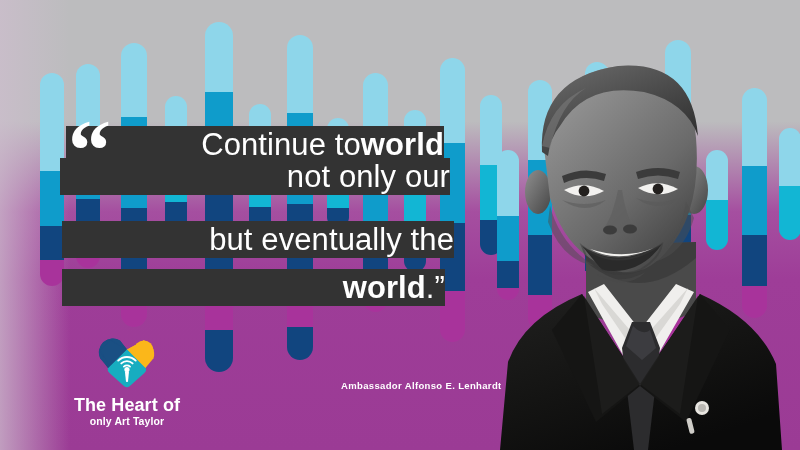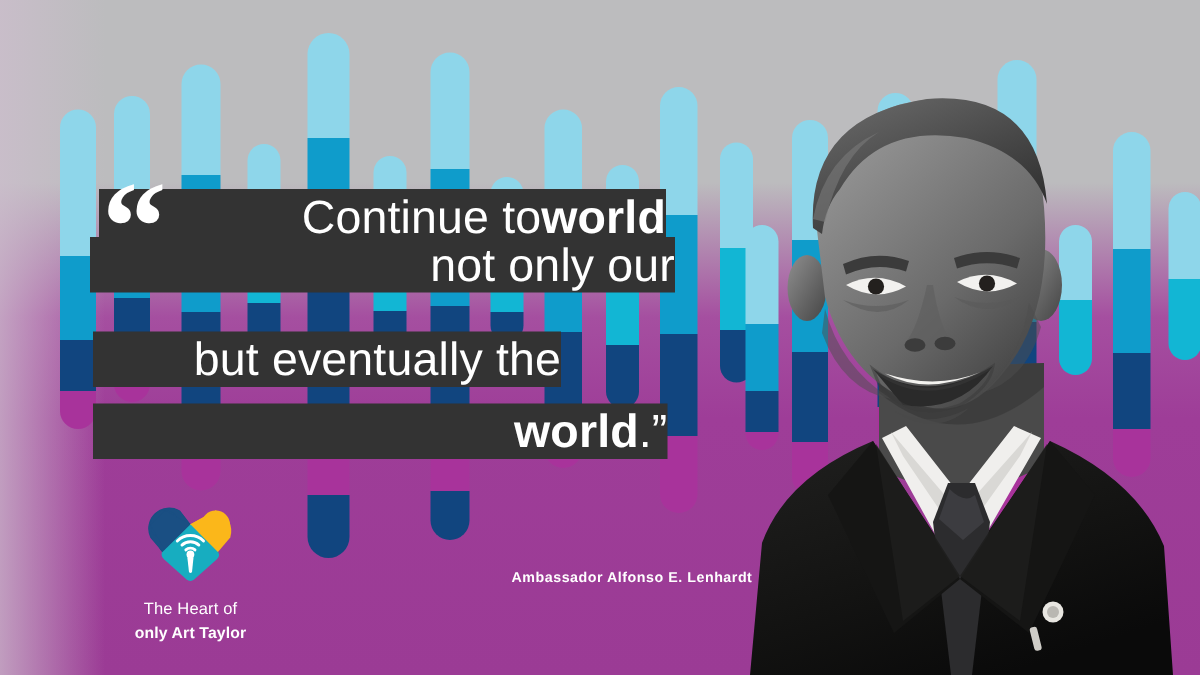--- a/index.html
+++ b/index.html
@@ -105,22 +105,22 @@
   .logo {
     position: absolute;
     left: 47px;
     top: 336px;
     width: 160px;
     text-align: center;
     color: #ffffff;
   }
   .logo-mark { width: 160px; height: 58px; }
   .logo-l1, .logo-l2 {
-    font-size: 11px;
-    font-weight: 400;
+    font-size: 18px;
+    font-weight: 700;
     line-height: 15px;
     letter-spacing: 0.1px;
   }
   .logo-l3 {
     font-size: 10.5px;
     font-weight: 700;
     line-height: 15px;
     margin-top: 1px;
     letter-spacing: 0.1px;
   }
@@ -241,21 +241,21 @@
   </div>
 
   <div class="quote-wrap" id="quote-layer">
       <div class="qline" style="left: 66px; top: 126px; width: 378px; height: 37px; font-size: 31px; padding-left: 57px;">
         <span class="reg">Continue to </span>
         <span class="bold">world</span>
       </div>
       <div class="qline" style="left: 60px; top: 158px; width: 390px; height: 37px; font-size: 31px; padding-left: 38px;">
         <span class="reg">not only our </span>
       </div>
-      <div class="qline" style="left: 62px; top: 221px; width: 312px; height: 37px; font-size: 31px; padding-left: 38px;">
+      <div class="qline" style="left: 62px; top: 221px; width: 392px; height: 37px; font-size: 31px; padding-left: 38px;">
         <span class="reg">but eventually the</span>
       </div>
       <div class="qline" style="left: 62px; top: 269px; width: 383px; height: 37px; font-size: 31px; padding-left: 60px;">
         <span class="bold">world</span>
         <span class="reg">.”</span>
       </div>
     </div>
   <div class="openquote">“</div>
 
   <div class="attribution">Ambassador Alfonso E. Lenhardt</div>

